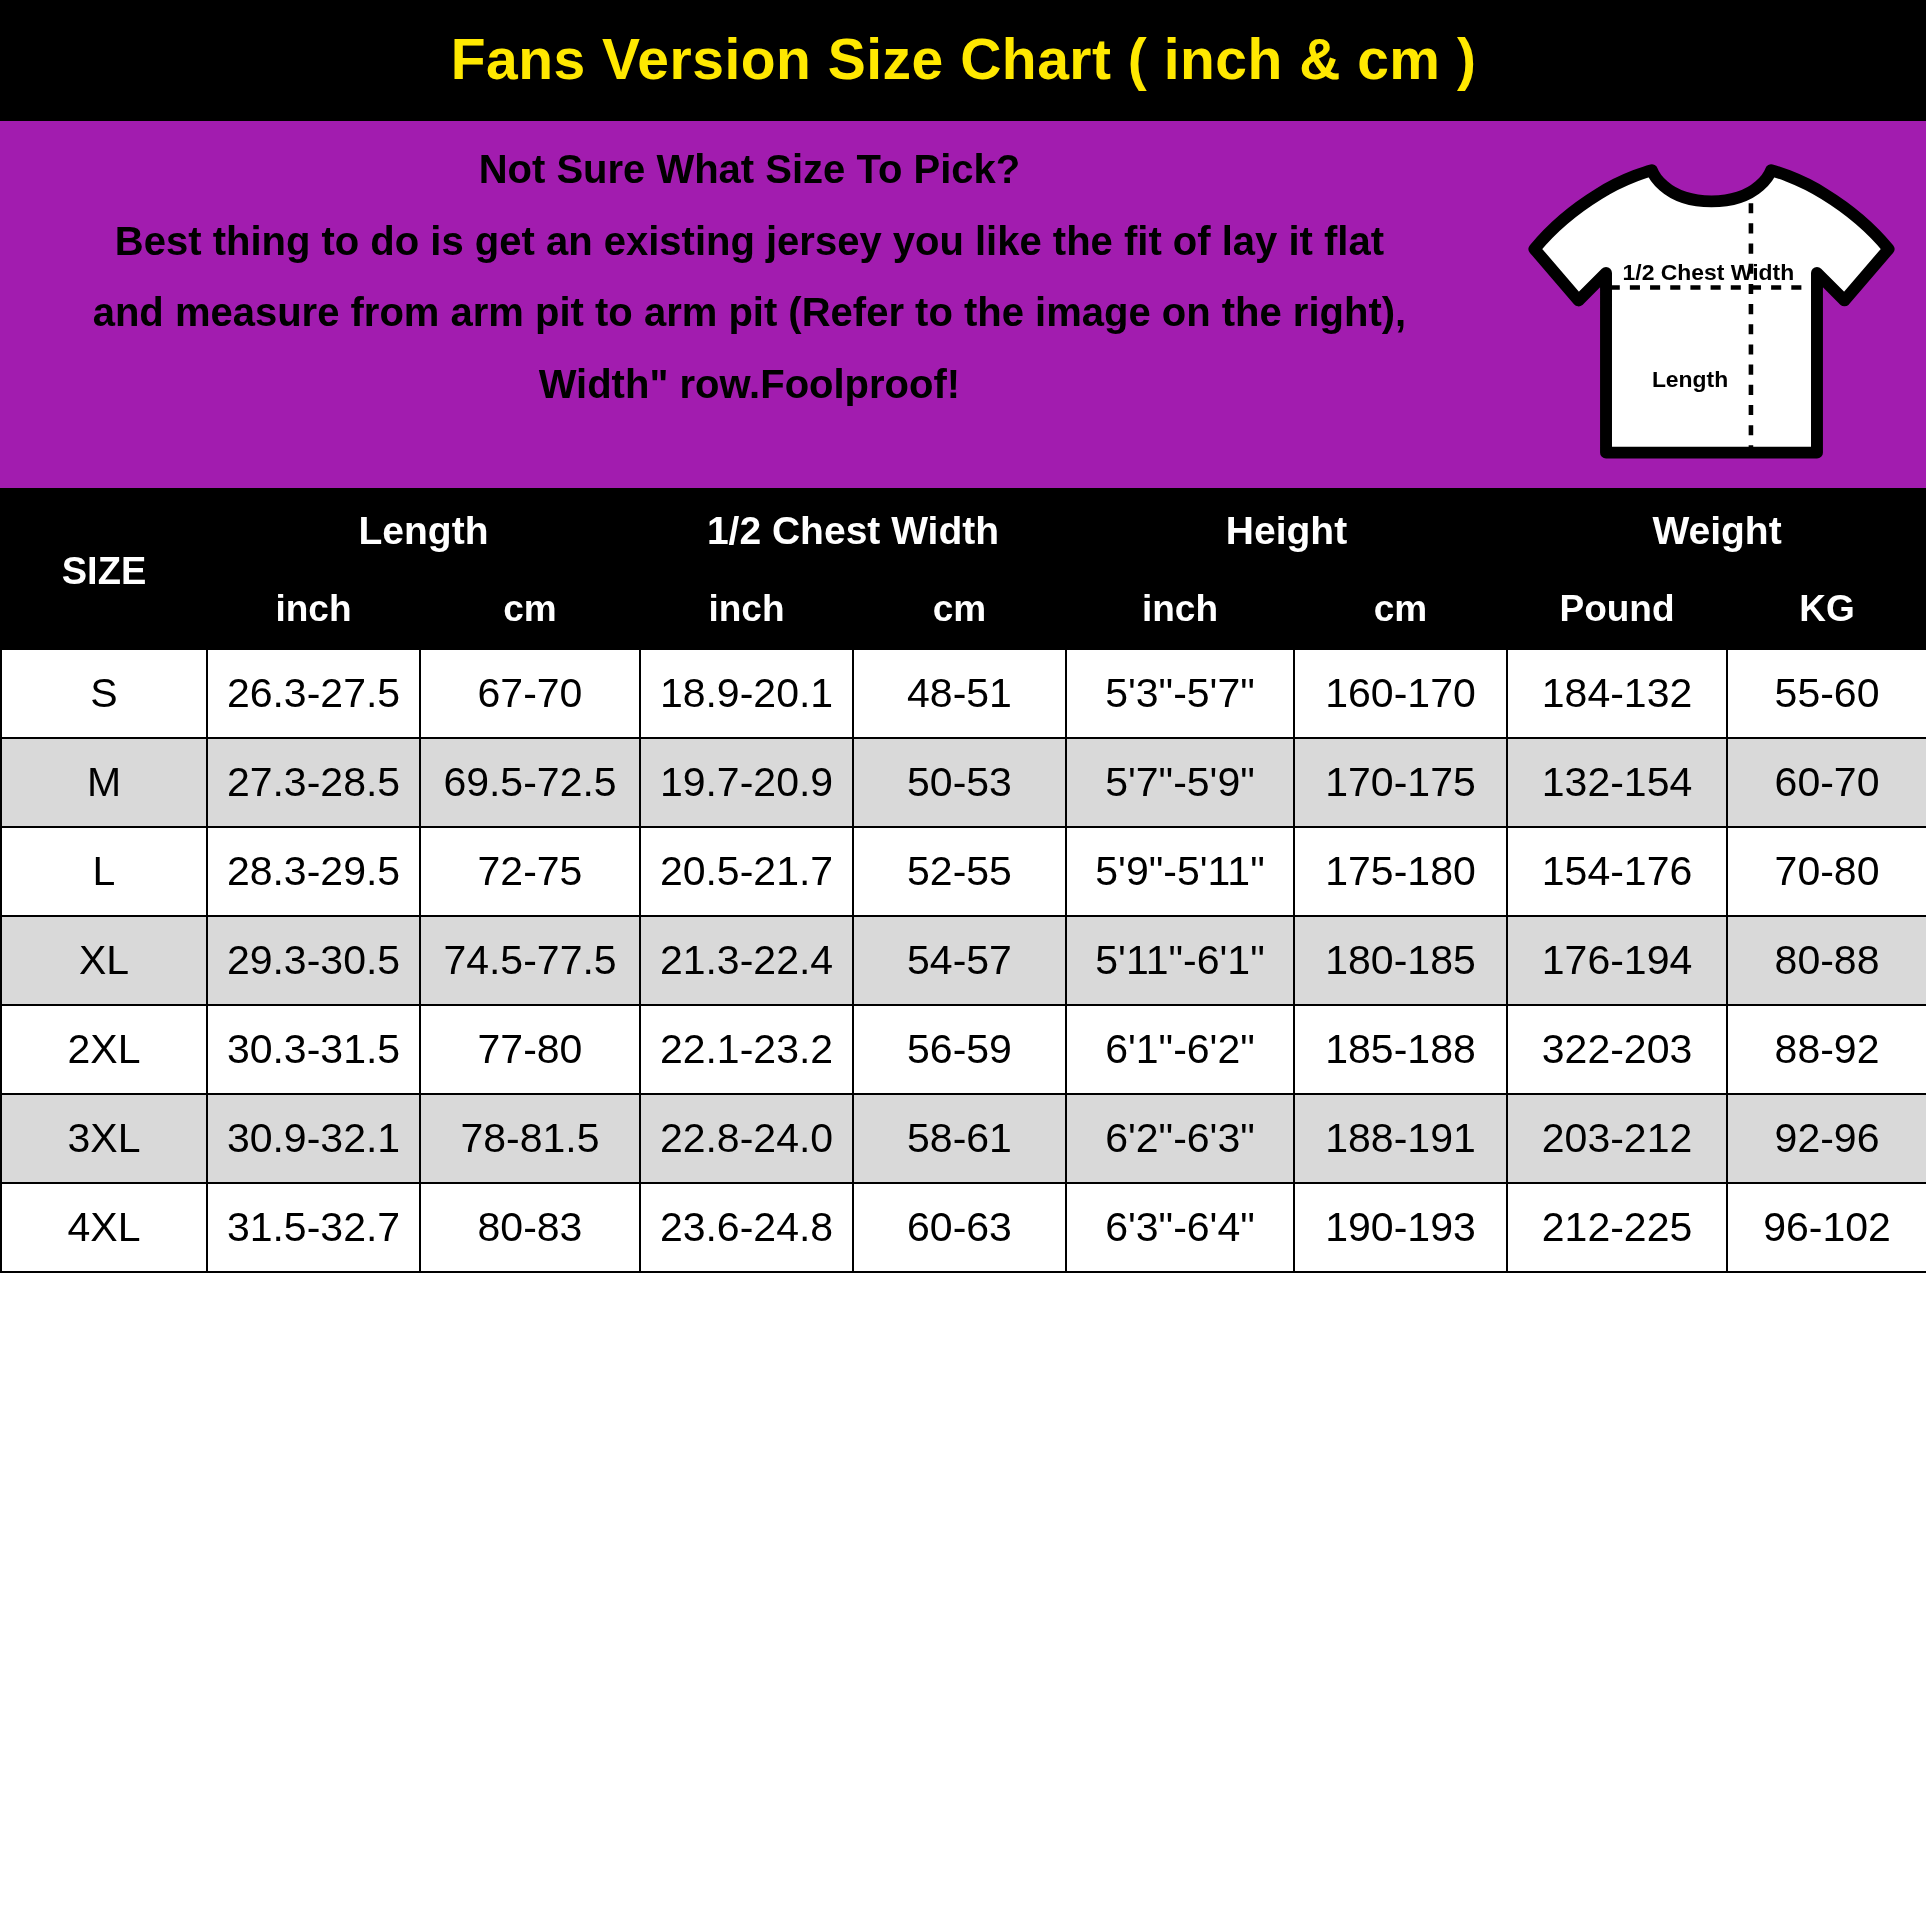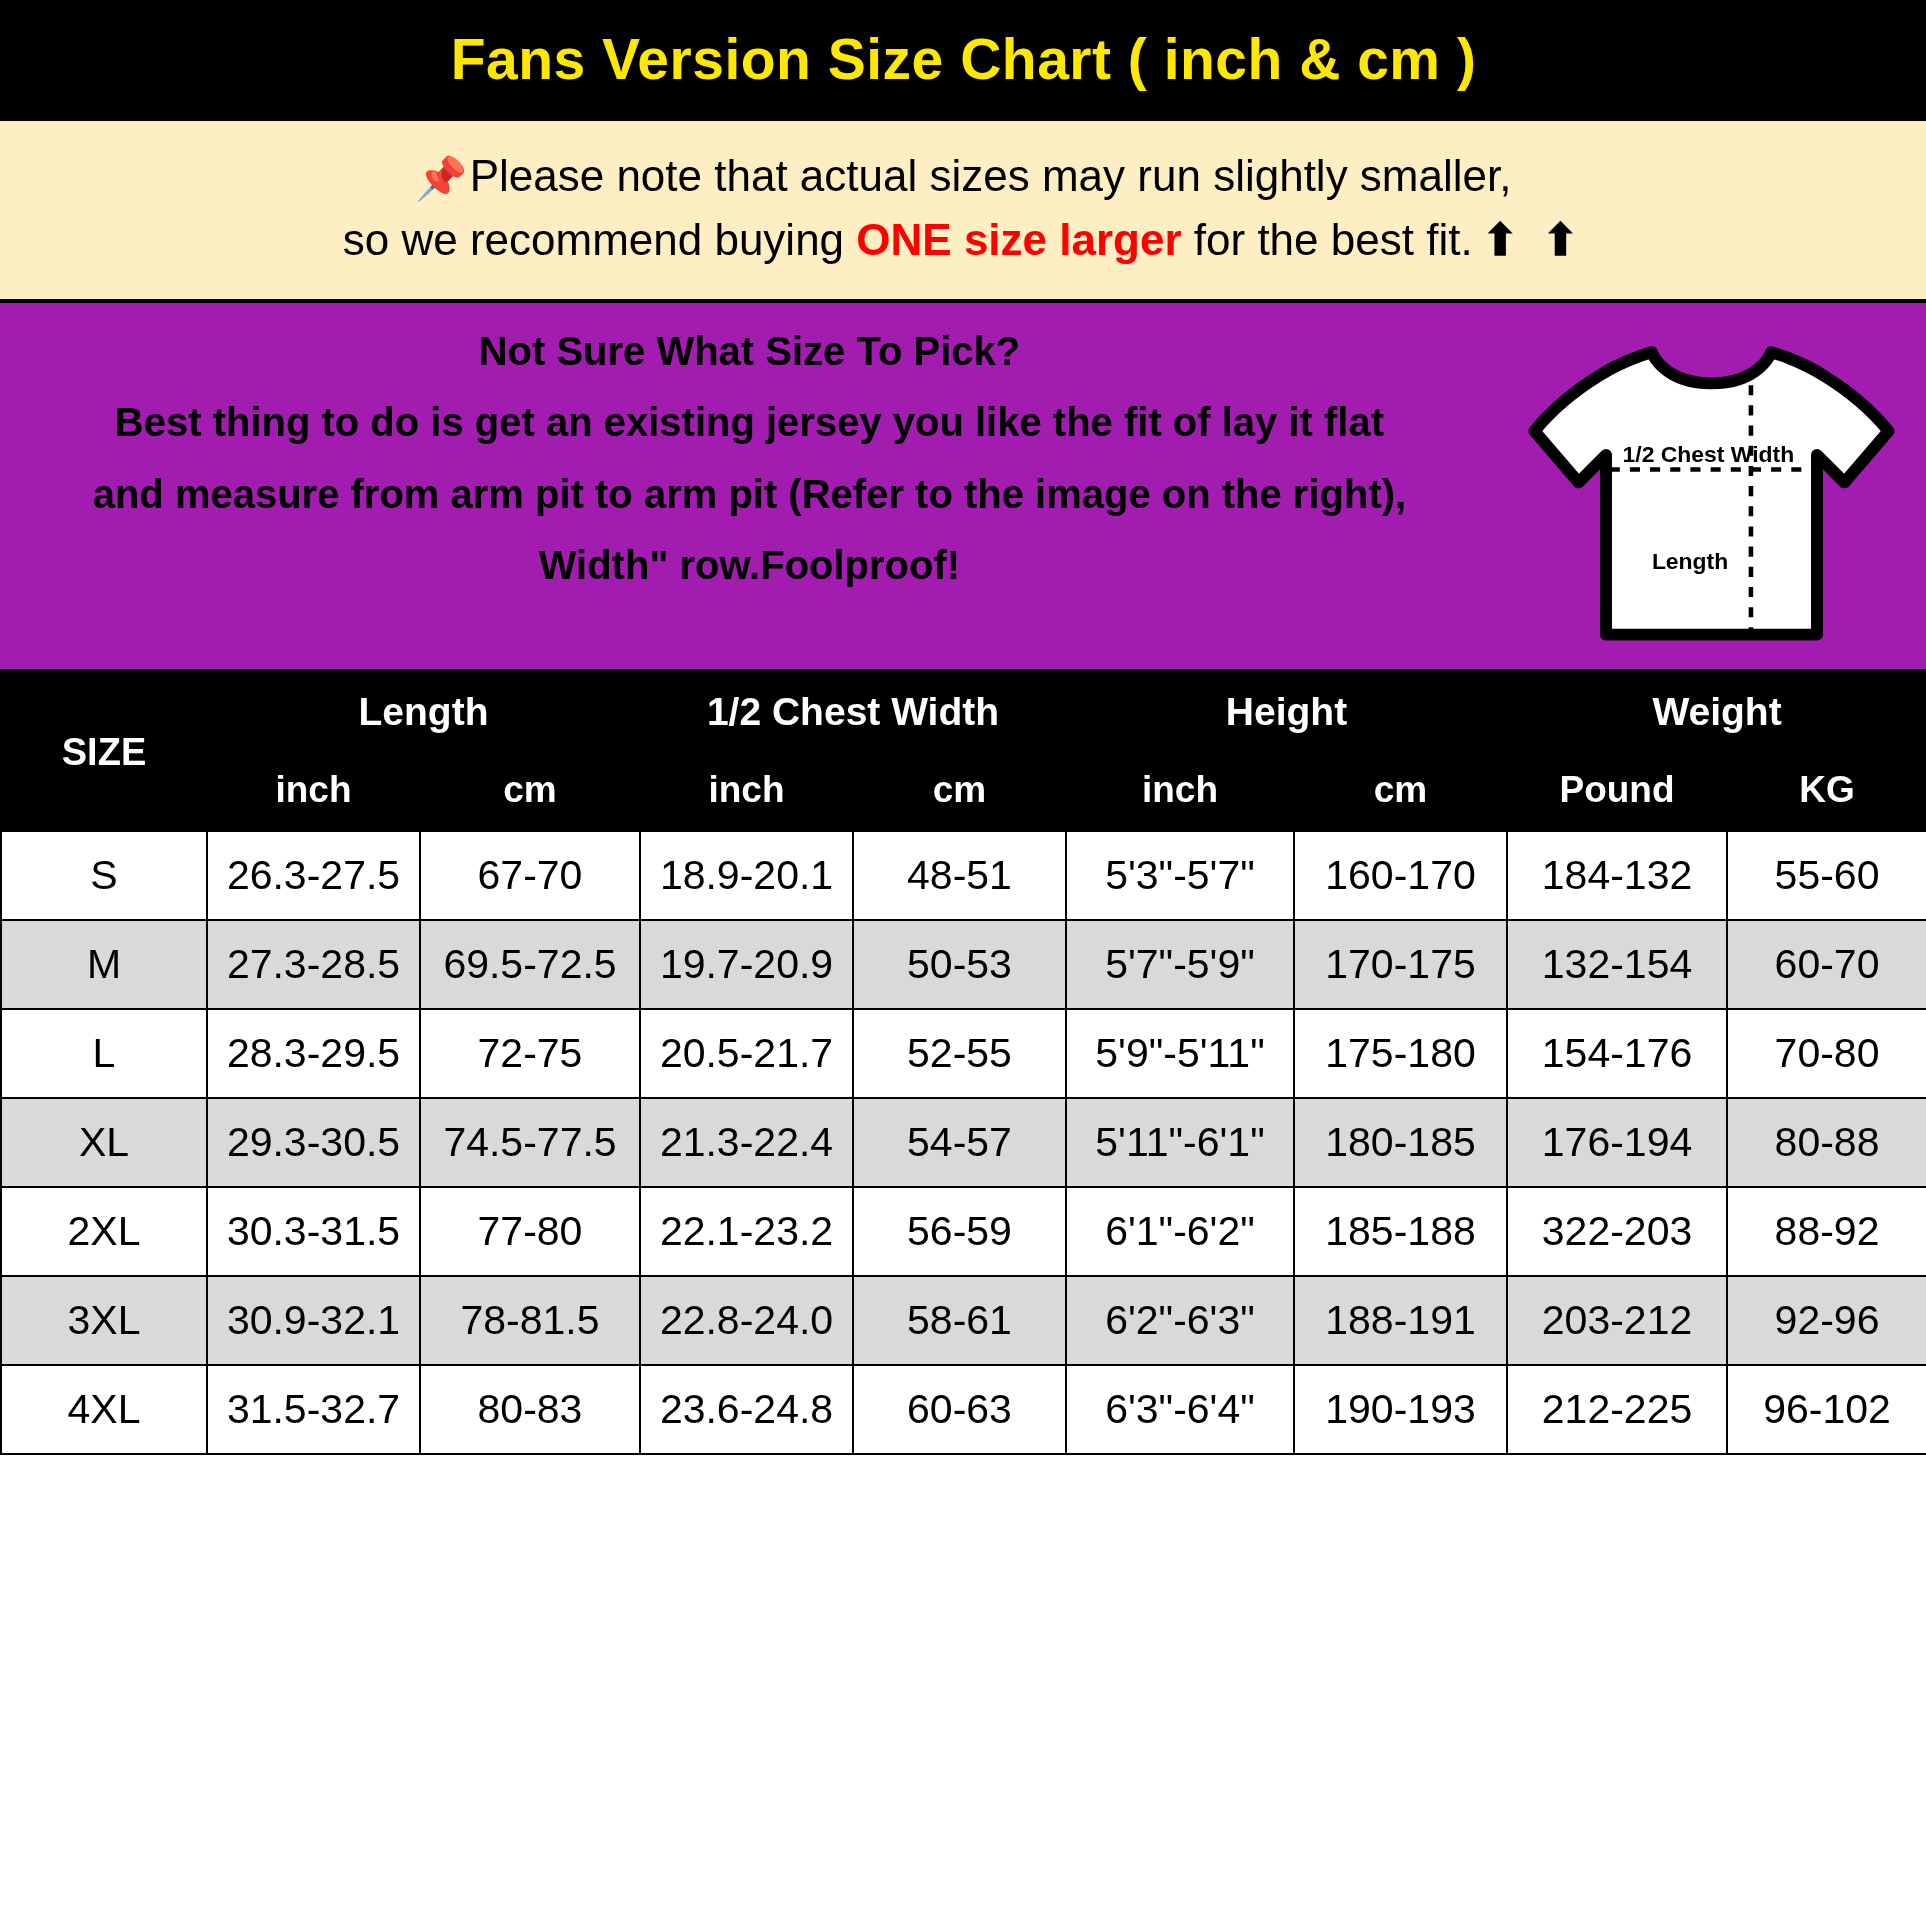--- a/index.html
+++ b/index.html
@@ -144,28 +144,20 @@
 </style>
 </head>
 <body>
 
 <div class="sheet">
 
   <div class="title-bar">
     <div class="title">Fans Version Size Chart ( inch &amp; cm )</div>
   </div>
 
-  <div class="note-strip">
-    <div class="note-line">
-      <span class="pin">📌</span><span>Please note that actual sizes may run slightly smaller,</span>
-    </div>
-    <div class="note-line">
-      <span>so we recommend buying </span><span class="emph">ONE size larger</span><span> for the best fit.</span><span class="arrows">⬆ ⬆</span>
-    </div>
-  </div>
 
   <div class="help">
     <div class="help-text">
       <div class="h">Not Sure What Size To Pick?</div>
       <div class="p">Best thing to do is get an existing jersey you like the fit of lay it flat</div>
       <div class="p">and measure from arm pit to arm pit (Refer to the image on the right),</div>
       <div class="p">Width" row.Foolproof!</div>
     </div>
     <div class="help-img">
       <svg width="395" height="321" viewBox="0 0 430 350">

